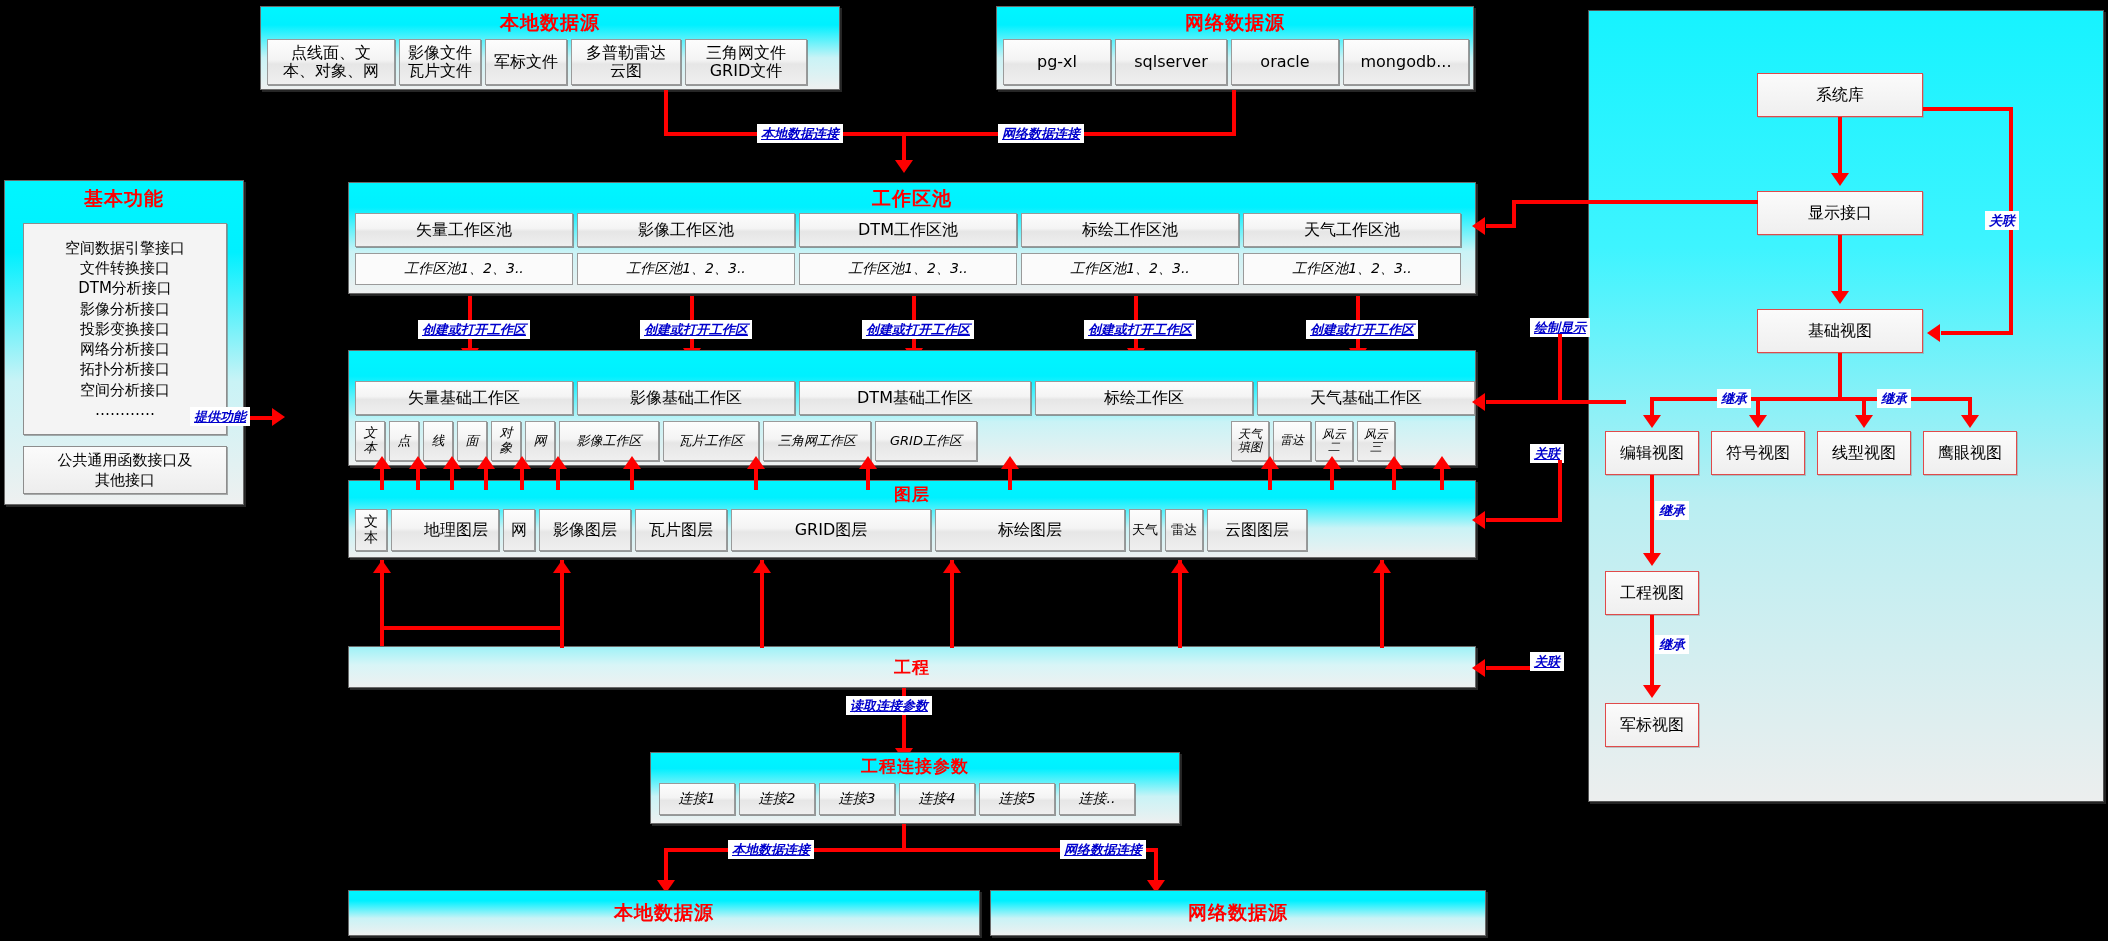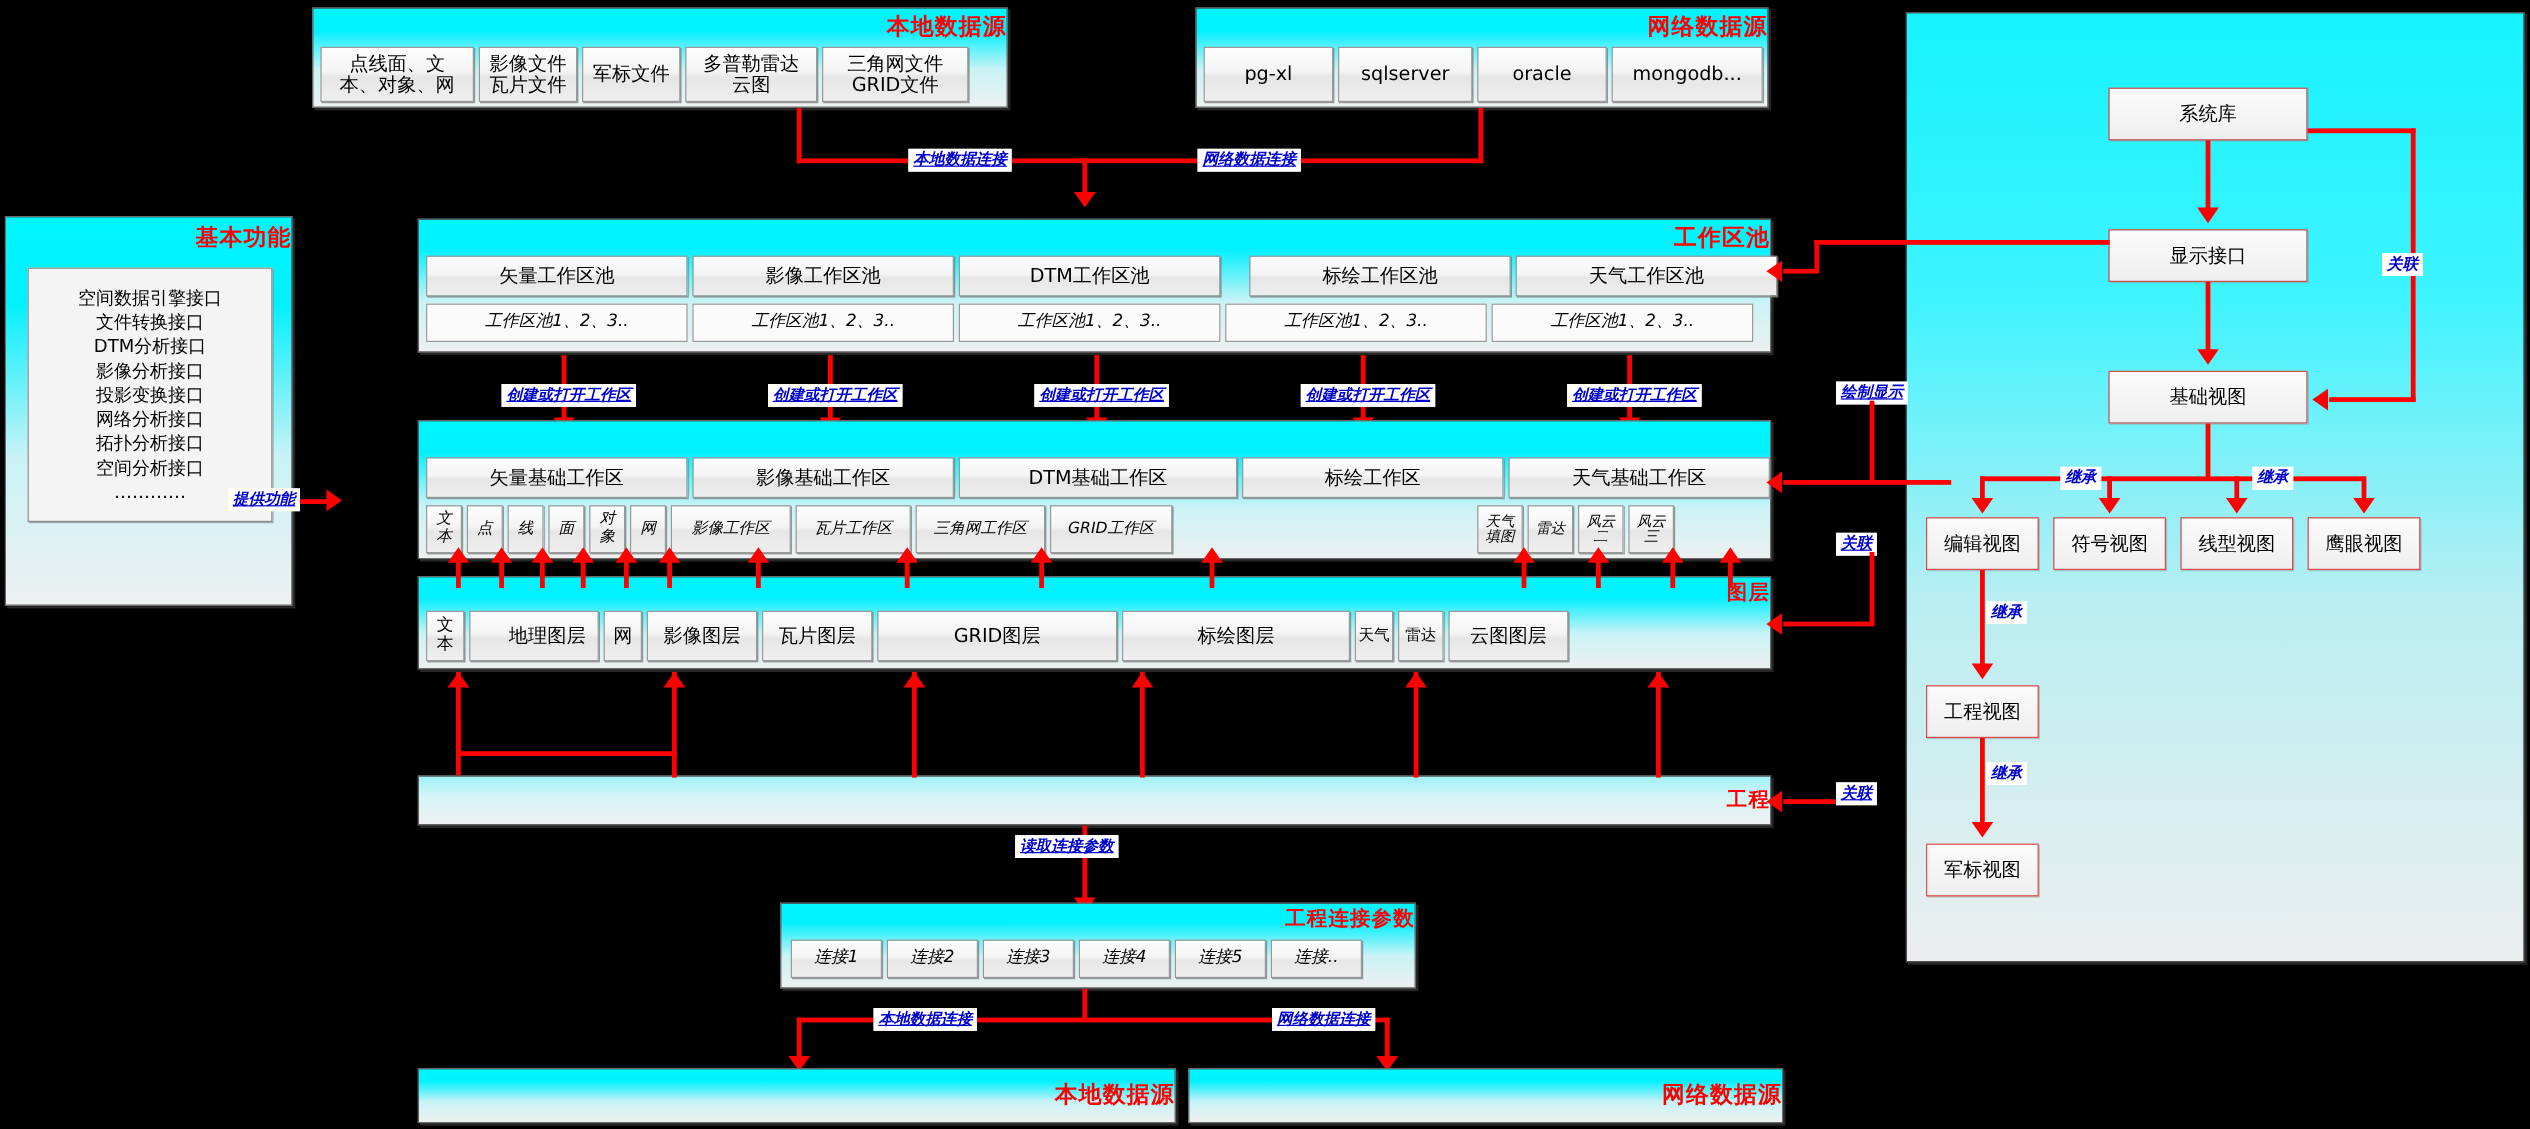--- a/index.html
+++ b/index.html
@@ -3,21 +3,21 @@
 <meta charset="utf-8">
 <style>
   html,body{margin:0;padding:0;background:#000;}
   body{width:2108px;height:941px;position:relative;overflow:hidden;
        font-family:"DejaVu Sans","Liberation Sans",sans-serif;}
 
   
   .panel{position:absolute;box-sizing:border-box;
          background:linear-gradient(180deg,#00f6ff 0%,#00f0ff 22%,#c9f3f6 62%,#eef0f0 100%);
          border:1px solid #6a6a6a;box-shadow:2px 2px 0 rgba(70,70,70,.55);}
-  .panel-title{color:#ff0000;text-align:right;font-weight:bold;font-size:19px;
+  .panel-title{color:#ff0000;text-align:center;font-weight:bold;font-size:19px;
                line-height:30px;letter-spacing:1px;}
   .panel-title.sm{font-size:17px;line-height:26px;}
 
   
   .btn{box-sizing:border-box;display:flex;align-items:center;justify-content:center;
        text-align:center;background:linear-gradient(180deg,#fdfdfd 0%,#f4f4f4 45%,#e6e6e6 55%,#efefef 100%);
        border:1px solid #9a9a9a;box-shadow:1px 1px 0 rgba(120,120,120,.75);
        color:#000;font-size:16px;white-space:pre-line;line-height:1.12;}
   .btn.flat{background:#fbfbfb;border:1px solid #9a9a9a;box-shadow:none;}
   .btn.ital{font-style:italic;font-size:14px;}
@@ -98,33 +98,35 @@
   <div class="panel-title" style="line-height:34px;">基本功能</div>
   <div class="card" style="left:18px;top:42px;width:204px;height:212px;background:#f4f4f4;flex-direction:column;font-size:15px;">空间数据引擎接口
 文件转换接口
 DTM分析接口
 影像分析接口
 投影变换接口
 网络分析接口
 拓扑分析接口
 空间分析接口
 …………</div>
+  <div class="card" style="left:18px;top:265px;width:204px;height:48px;background:linear-gradient(180deg,#fbfbfb,#ededed);">公共通用函数接口及
+其他接口</div>
 </div>
 
 <div class="ln lnh" style="left:244px;top:416px;width:36px;"></div>
 <div class="elab" style="left:190px;top:407px;">提供功能</div>
 <div class="ar ar-r" style="left:272px;top:408px;"></div>
 
 <div class="panel" style="left:348px;top:182px;width:1128px;height:112px;">
   <div class="panel-title">工作区池</div>
   <div class="row" style="left:6px;top:30px;">
     <div class="btn" style="width:218px;height:34px;">矢量工作区池</div>
     <div class="btn" style="width:218px;height:34px;">影像工作区池</div>
     <div class="btn" style="width:218px;height:34px;">DTM工作区池</div>
-    <div class="btn" style="width:218px;height:34px;margin-left:20px;">标绘工作区池</div>
+    <div class="btn" style="width:218px;height:34px;">标绘工作区池</div>
     <div class="btn" style="width:218px;height:34px;">天气工作区池</div>
   </div>
   <div class="row" style="left:6px;top:70px;">
     <div class="btn flat ital" style="width:218px;height:32px;">工作区池1、2、3..</div>
     <div class="btn flat ital" style="width:218px;height:32px;">工作区池1、2、3..</div>
     <div class="btn flat ital" style="width:218px;height:32px;">工作区池1、2、3..</div>
     <div class="btn flat ital" style="width:218px;height:32px;">工作区池1、2、3..</div>
     <div class="btn flat ital" style="width:218px;height:32px;">工作区池1、2、3..</div>
   </div>
 </div>

